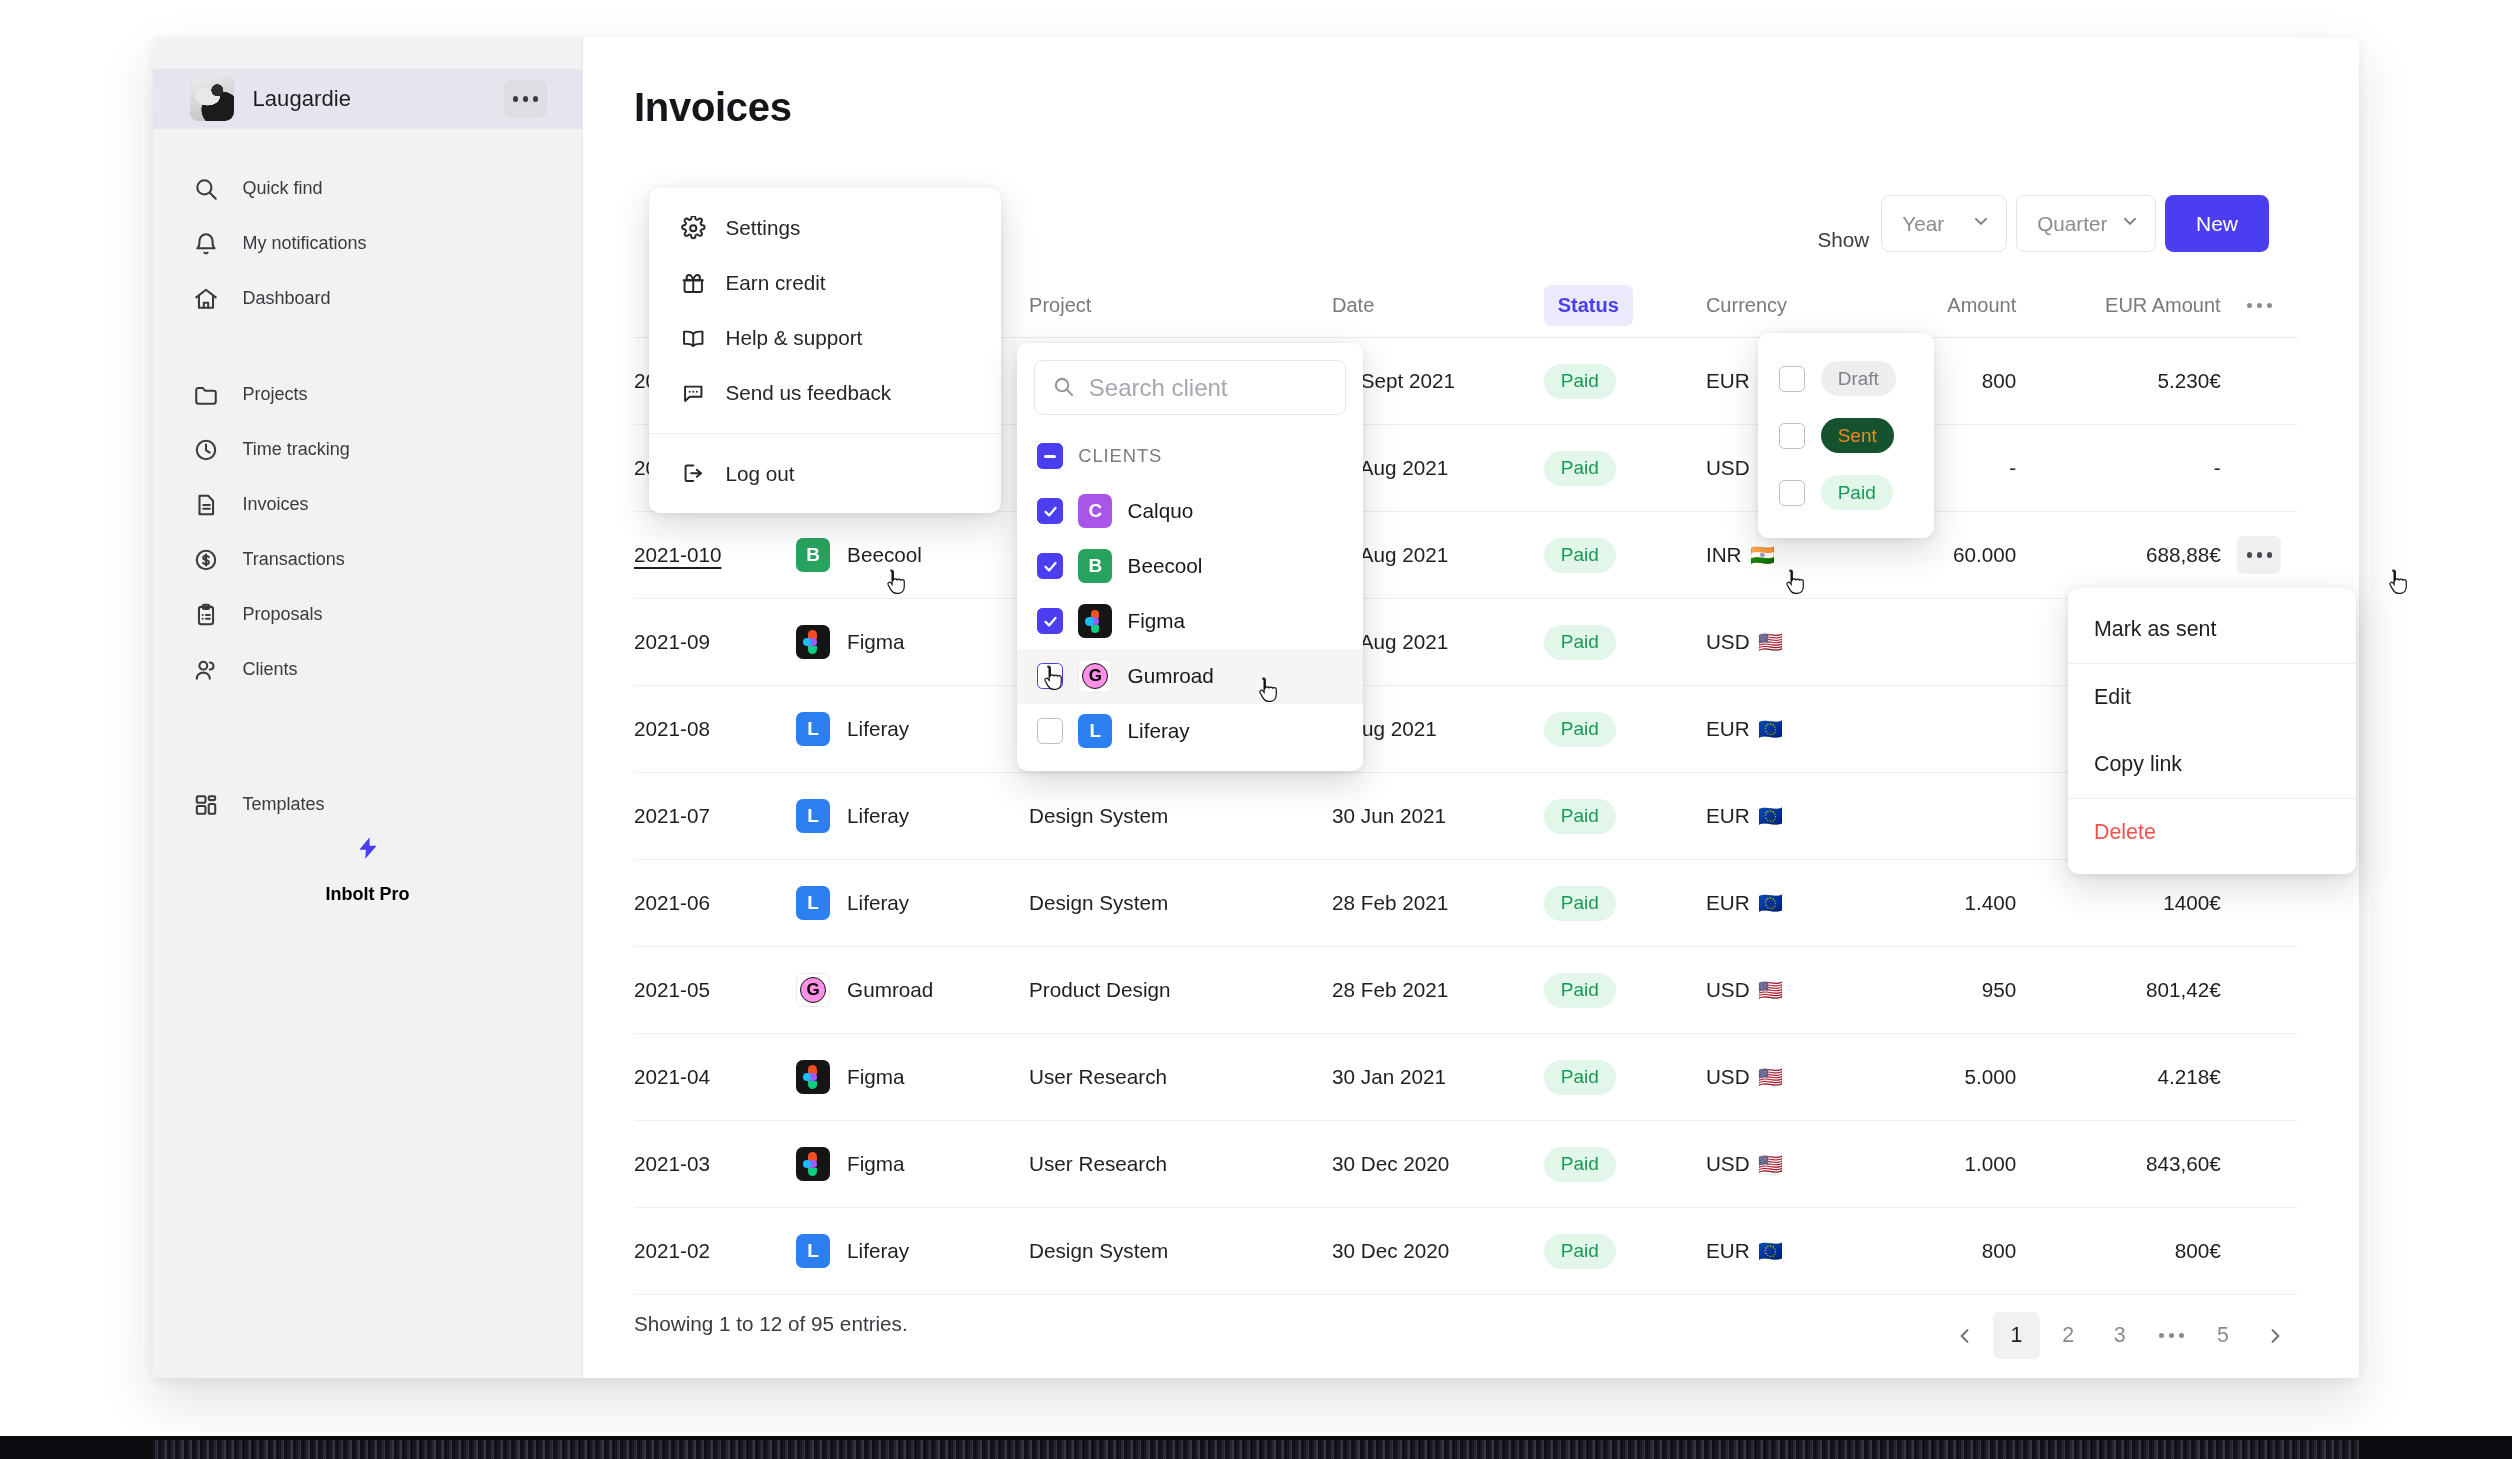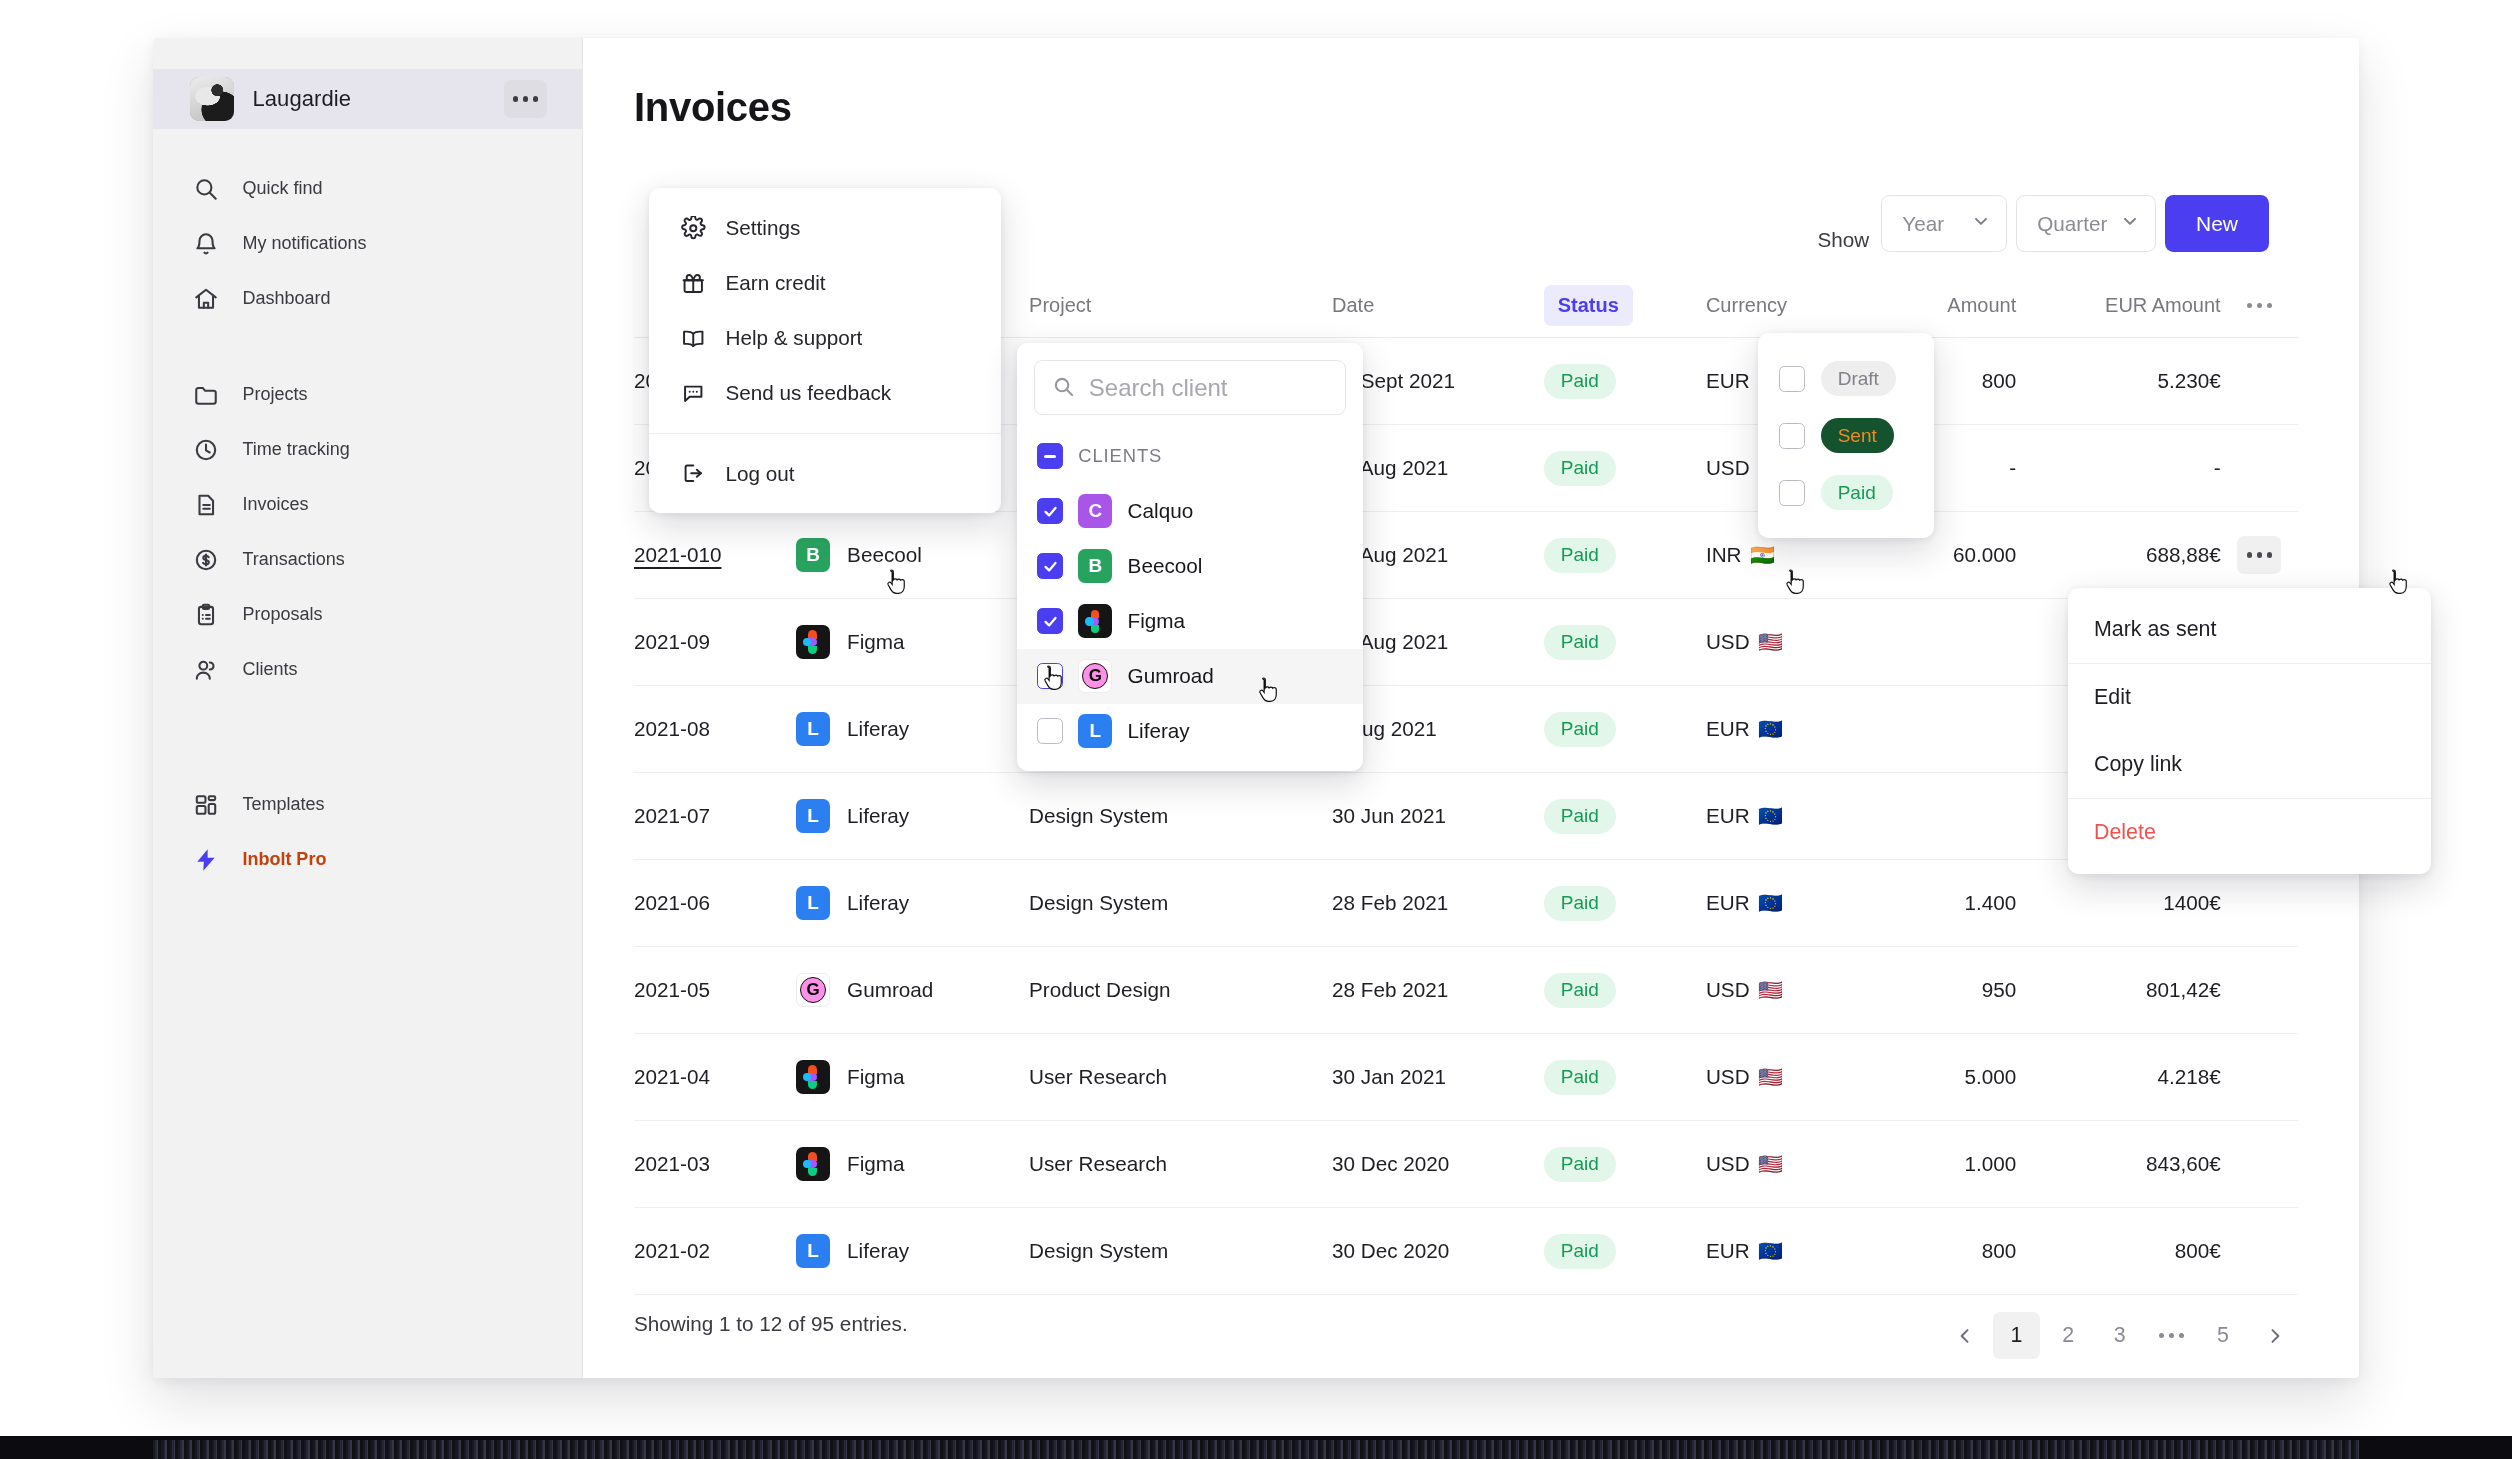--- a/index.html
+++ b/index.html
@@ -59,21 +59,21 @@
 
   .nav { padding:32px 0 0 0; }
   .nav-item {
     display:flex;align-items:center;gap:21.4px;height:55px;padding:0 37px;
     font-size:18px;color:#3a3a41;cursor:pointer;
   }
   .nav-item .ico { width:31px;height:31px;flex:0 0 31px;display:flex;align-items:center;justify-content:center; }
   .nav-item svg { width:26px;height:26px; stroke:#3a3a41; fill:none; stroke-width:1.9; stroke-linecap:round; stroke-linejoin:round;}
   .nav-gap { height:41px; }
   .nav-gap-lg { height:80px; }
-  .nav-item.pro { color:#c2410c; font-weight:700; }
+  .nav-item.pro { color:#000000; font-weight:700;flex-direction:column; }
   .nav-item.pro svg { stroke:none; fill:#4b3ef0; }
 
   
   .main { flex:1; background:#fff; position:relative; border-radius:0 4.6px 4.6px 0; }
   .page-title { position:absolute; left:51px; top:47px; font-size:40px; font-weight:700; color:#15151a; letter-spacing:-0.3px;}
 
   .toolbar { position:absolute; right:90px; top:157px; display:flex; align-items:flex-end; gap:9px; }
   .show-label { font-size:20.7px; color:#3b3b42; margin-right:3.1px;}
   .sel {
     height:57px; min-width:126px; border:1.2px solid #e3e3e6; border-radius:8.4px; background:#fff;
@@ -170,21 +170,21 @@
   .cbx.on svg{width:17px;height:17px;stroke:#fff;fill:none;stroke-width:3.2;stroke-linecap:round;stroke-linejoin:round;}
   .cbx.ind { background:#4b3ef0;border-color:#4b3ef0; }
   .cbx.ind b { width:12.3px;height:2.6px;background:#fff;border-radius:1.5px;display:block; }
   .cbx.focus { border-color:#4b3ef0; }
 
   
   .menu-status { left:1605px; top:295px; width:176px; padding:17px 0; }
   .st-row { display:flex;align-items:center;gap:15.3px;height:57px;padding:0 21.4px;cursor:pointer; }
 
   
-  .menu-actions { left:1915px; top:550px; width:363px; padding:0; }
+  .menu-actions { left:1915px; top:550px; width:288px; padding:0; }
   .ai { height:67px;display:flex;align-items:center;padding:0 26px;font-size:21.4px;color:#1e1e24;cursor:pointer;}
   .ai.danger { color:#f0534f; }
   .a-sep { height:1.2px; background:#eeeef0; }
   .menu-actions .pad { height:7.7px; }
 
   
   .cursor { position:absolute; z-index:60; width:26px; height:34px; pointer-events:none; }
   .cursor svg { width:26px; height:34px; }
 </style>
 </head>

